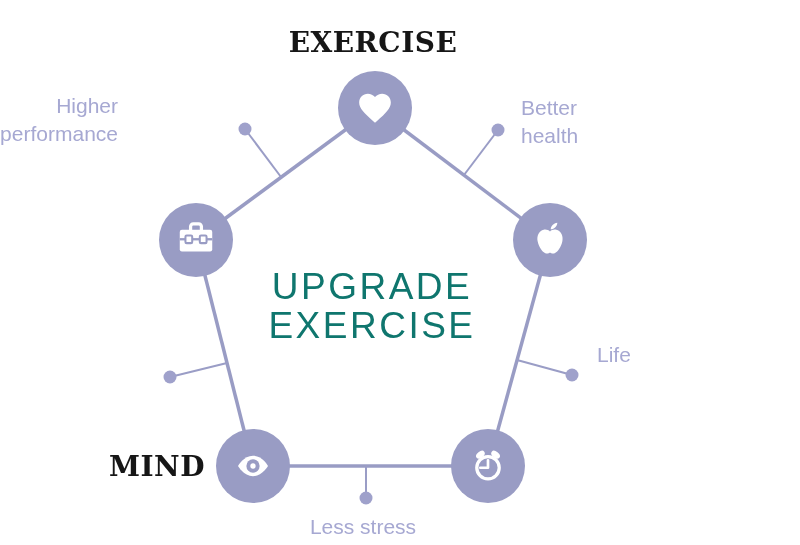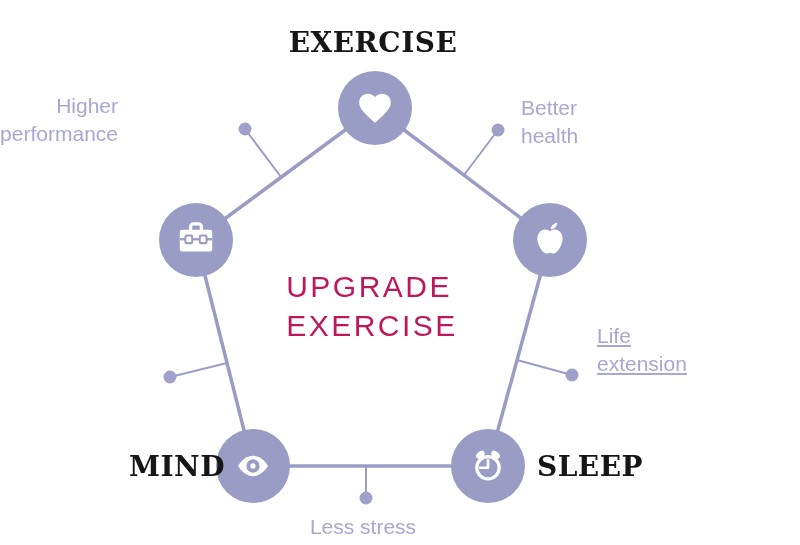--- a/index.html
+++ b/index.html
@@ -12,22 +12,22 @@
     position:absolute;width:74px;height:74px;border-radius:50%;
     background:#999cc4;display:flex;align-items:center;justify-content:center;
   }
   .node-label{
     position:absolute;transform:translate(-50%,-50%);
     font-family:"DejaVu Serif","Liberation Serif",serif;font-weight:700;
     font-size:28px;color:#161616;white-space:nowrap;letter-spacing:0.5px;
   }
   .center-title{
     position:absolute;left:372px;top:306px;transform:translate(-50%,-50%);
-    font-size:30px;line-height:39px;letter-spacing:2.5px;color:#be185d;
-    white-space:nowrap;font-weight:400;
+    font-size:37px;line-height:39px;letter-spacing:2.5px;color:#0f766e;
+    text-align:center;white-space:nowrap;font-weight:400;
   }
   .benefit{
     position:absolute;font-size:21px;line-height:28px;color:#a6a8d2;white-space:nowrap;
   }
   .b-right{text-align:right;}
   .b-center{transform:translateX(-50%);}
 </style>
 </head>
 <body>
 
@@ -91,41 +91,39 @@
   <div class="node" style="left:451px;top:429px;">
     <svg width="46" height="46" viewBox="0 0 34 34">
       <ellipse cx="11.4" cy="8.6" rx="3.6" ry="2.3" transform="rotate(-38 11.4 8.6)" fill="#ffffff"></ellipse>
       <ellipse cx="22.6" cy="8.6" rx="3.6" ry="2.3" transform="rotate(38 22.6 8.6)" fill="#ffffff"></ellipse>
       <circle cx="17" cy="18.3" r="8.3" fill="none" stroke="#ffffff" stroke-width="2.4"></circle>
       <path d="M17 18.3V12.8M17 18.3H11.3" fill="none" stroke="#ffffff" stroke-width="2" stroke-linecap="round"></path>
     </svg>
   </div>
 
   <div class="node-label" style="left:373px;top:42px;">EXERCISE</div>
-  <div class="node-label" style="left:157px;top:466px;margin-left:20px;">MIND</div>
-  <div class="node-label" style="left:590px;top:466px;">SLEEP</div>
+  <div class="node-label" style="left:157px;top:466px;">MIND</div>
 
   <div class="center-title">
     <div>UPGRADE</div>
     <div>EXERCISE</div>
   </div>
 
   <div class="benefit" style="left:521px;top:94px;">
     <div>Better</div>
     <div>health</div>
   </div>
 
   <div class="benefit b-right" style="right:582px;top:92px;">
     <div>Higher</div>
     <div>performance</div>
   </div>
 
 
-  <div class="benefit" style="left:597px;top:322px;text-decoration:underline;">
+  <div class="benefit" style="left:597px;top:341px;">
     <div>Life</div>
-    <div>extension</div>
   </div>
 
   <div class="benefit b-center" style="left:363px;top:513px;">
     <div>Less stress</div>
   </div>
 
 </div>
 
 </body></html>

